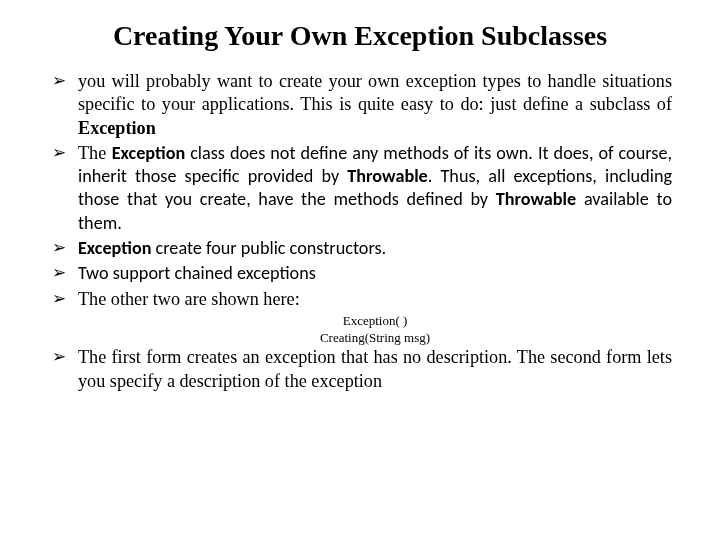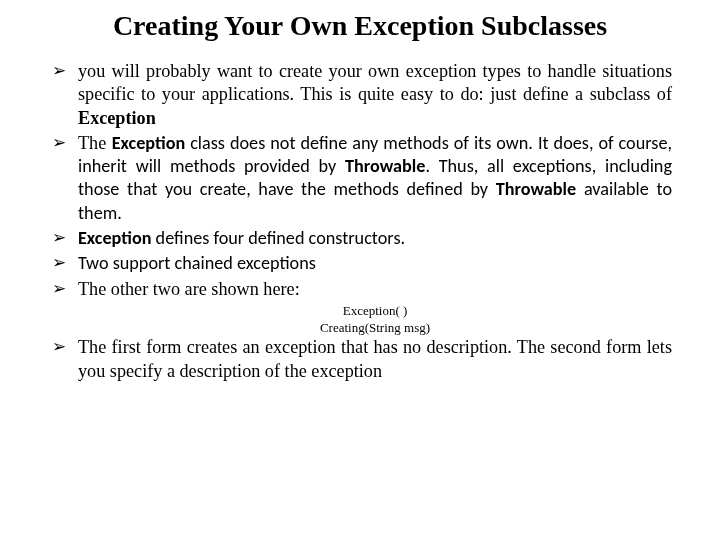--- a/index.html
+++ b/index.html
@@ -8,21 +8,21 @@
     width: 720px;
     height: 540px;
     background: #ffffff;
     font-family: "Times New Roman", Times, serif;
     color: #000000;
   }
   .slide {
     box-sizing: border-box;
     width: 720px;
     height: 540px;
-    padding: 4px 48px 0 48px;
+    padding: 14px 48px 0 48px;
   }
   .title {
     font-size: 28px;
     font-weight: bold;
     text-align: center;
     margin: 6px 0 18px 0;
     font-family: "Times New Roman", Times, serif;
   }
   ul.bullets {
     list-style: none;
@@ -62,25 +62,25 @@
 <div class="slide">
   <div class="title">Creating Your Own Exception Subclasses</div>
 
   <ul class="bullets">
 
     <li class="serif">
       <span>you will probably want to create your own exception types to handle situations specific to your applications. This is quite easy to do: just define a subclass of </span><b>Exception</b>
     </li>
 
     <li class="sans">
-      <span class="serif">The </span><b>Exception </b><span>class does not define any methods of its own. It does, of course, inherit will methods provided by </span><b>Throwable</b><span>. Thus, all exceptions, including those that you create, have the methods defined by </span><b>Throwable </b><span>available to them.</span>
+      <span class="serif">The </span><b>Exception </b><span>class does not define any methods of its own. It does, of course, inherit those specific provided by </span><b>Throwable</b><span>. Thus, all exceptions, including those that you create, have the methods defined by </span><b>Throwable </b><span>available to them.</span>
     </li>
 
     <li class="sans">
-      <b>Exception </b><span>defines four defined constructors.</span>
+      <b>Exception </b><span>create four public constructors.</span>
     </li>
 
     <li class="sans">
       <span>Two support chained exceptions</span>
     </li>
 
     <li class="serif">
       <span>The other two are shown here:</span>
     </li>
   </ul>

